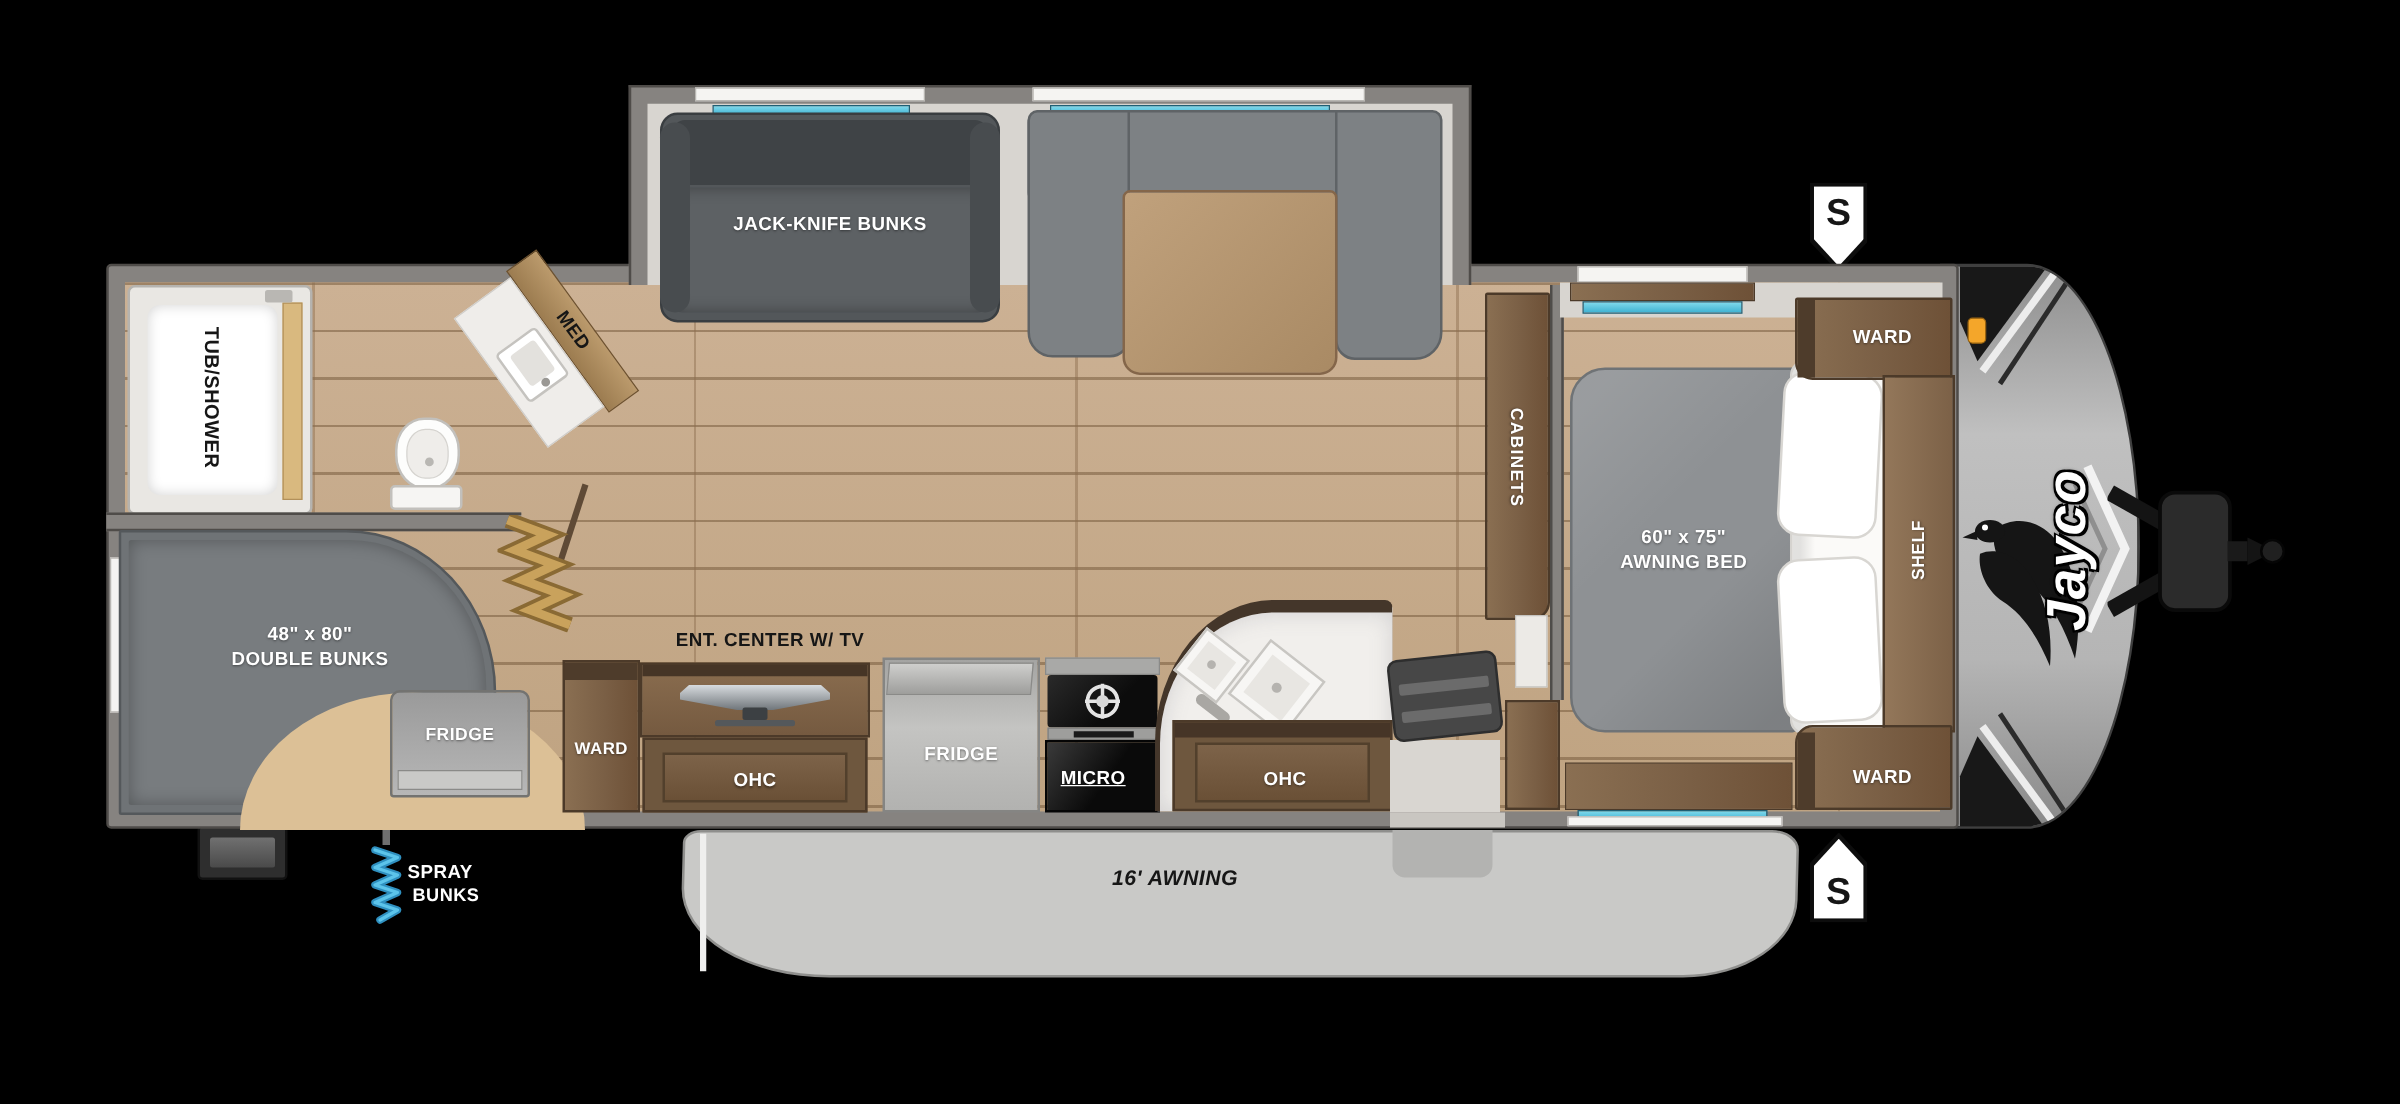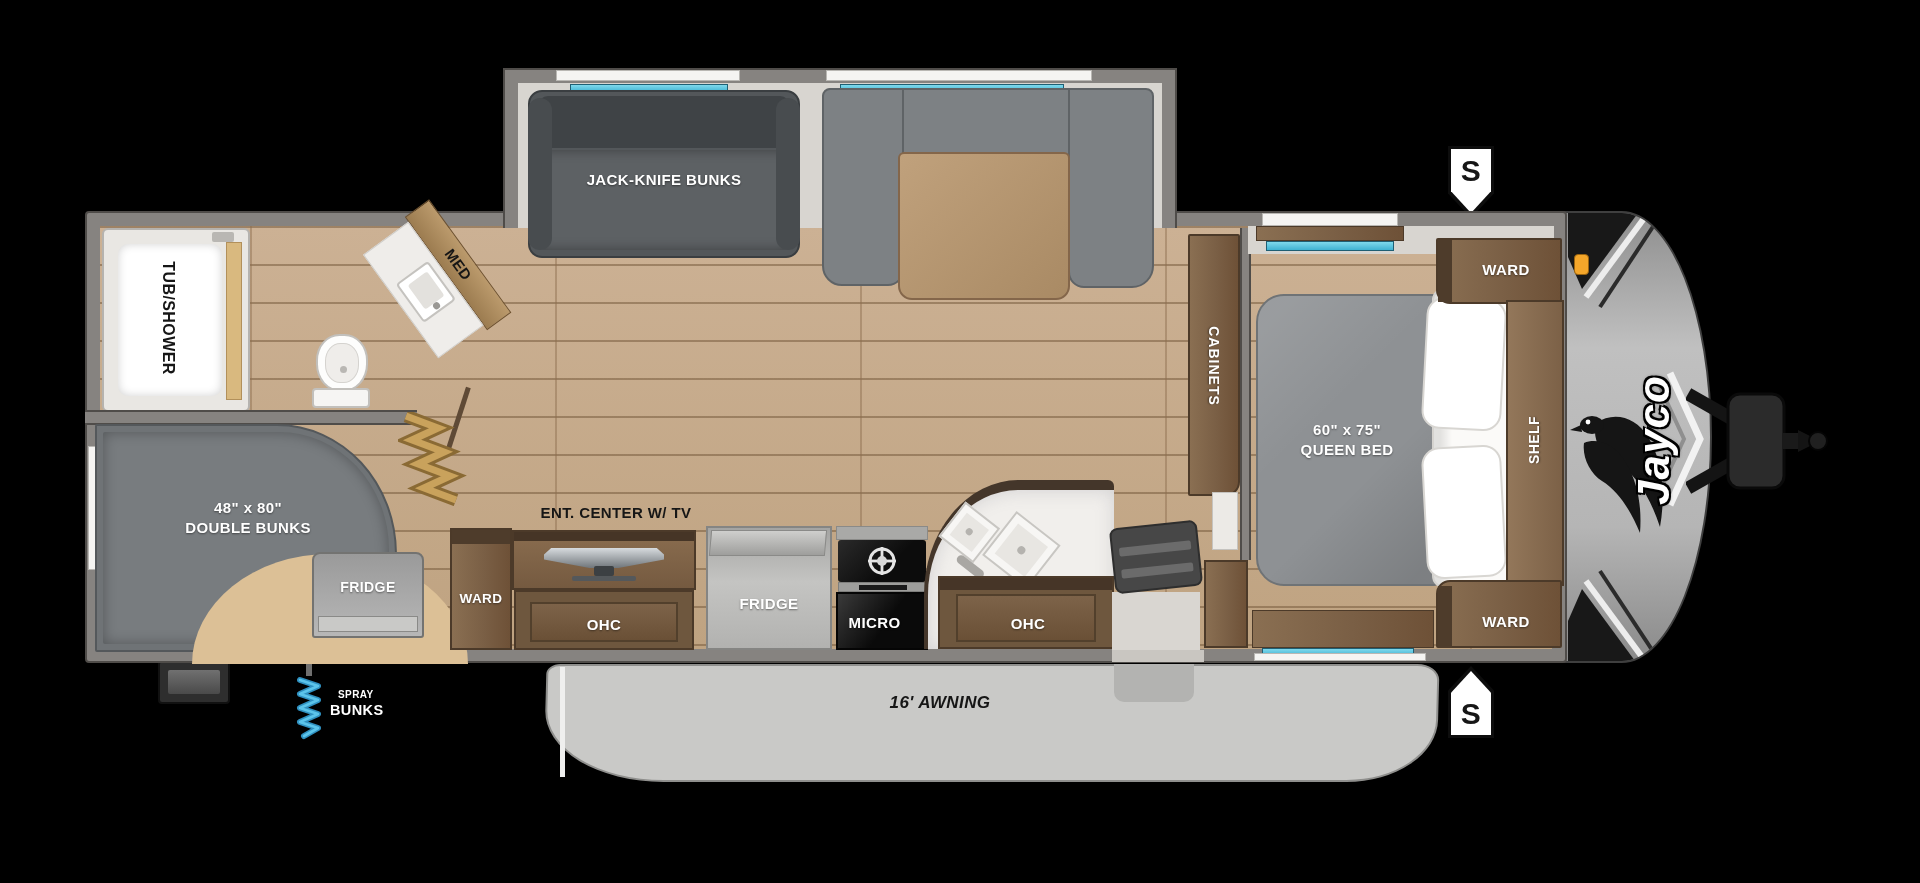--- a/index.html
+++ b/index.html
@@ -35,21 +35,21 @@
   <div class="abs" style="left:158px;top:660px;width:72px;height:44px;background:#2e2e2e;border:2px solid #111;border-radius:4px;box-sizing:border-box;">
     <div class="abs" style="left:8px;top:8px;width:52px;height:24px;background:linear-gradient(180deg,#707070,#4a4a4a);border-radius:2px;"></div>
   </div>
 
   <div class="abs" style="left:306px;top:660px;width:6px;height:16px;background:#6f6f6f;"></div>
   <svg class="abs" style="left:294px;top:676px;" width="30" height="64" viewBox="0 0 30 64">
     <polyline points="6,4 24,10 6,18 24,24 6,32 24,38 6,46 24,52 10,60" fill="none" stroke="#2f90c0" stroke-width="6" stroke-linecap="round" stroke-linejoin="round"></polyline>
     <polyline points="6,4 24,10 6,18 24,24 6,32 24,38 6,46 24,52 10,60" fill="none" stroke="#5cc4ea" stroke-width="2.6" stroke-linecap="round" stroke-linejoin="round"></polyline>
   </svg>
   <div class="abs" style="left:326px;top:688px;width:82px;">
-    <div class="lbl" style="position:static;font-size:10px;text-align:left;margin-left:12px;">SPRAY</div>
+    <div class="lbl" style="position:static;font-size:15px;text-align:left;">SPRAY</div>
     <div class="lbl" style="position:static;font-size:14.5px;text-align:left;padding-left:4px;">BUNKS</div>
   </div>
 
   <div class="abs" style="left:1552px;top:211px;width:160px;height:452px;border:2px solid #3f3f3f;box-sizing:border-box;
               background:linear-gradient(180deg,#8e8e8e,#c0c0c0 30%,#b5b5b5 70%,#8a8a8a);
               border-radius:0 92px 92px 0 / 0 230px 230px 0;overflow:hidden;">
     <svg width="160" height="452" viewBox="0 0 160 452" style="position:absolute;left:0;top:0;">
       <path d="M14,0 L84,0 L28,76 L14,44 Z" fill="#181818"></path>
       <path d="M94,0 L32,84" stroke="#ededed" stroke-width="6" fill="none"></path>
       <path d="M108,0 L46,94" stroke="#2b2b2b" stroke-width="4" fill="none"></path>
@@ -201,21 +201,21 @@
       <rect x="16.6" y="2" width="2.8" height="28" fill="#e4e4e4"></rect>
       <rect x="4" y="14.6" width="28" height="2.8" fill="#e4e4e4"></rect>
       <circle cx="18" cy="16" r="5" fill="#d8d8d8"></circle>
     </svg>
     <div class="abs" style="left:2px;top:56px;width:88px;height:10px;background:#9e9e9c;border:1px solid #7f7f7d;box-sizing:border-box;">
       <div class="abs" style="left:20px;top:2px;width:48px;height:5px;background:#1a1a1a;"></div>
     </div>
     <div class="abs" style="left:0;top:66px;width:92px;height:58px;
          background:linear-gradient(125deg,#3a3a3a,#0a0a0a 55%);border:2px solid #050505;box-sizing:border-box;"></div>
   </div>
-  <div class="lbl" style="left:837px;top:613px;width:75px;">MICRO</div>
+  <div class="lbl" style="left:837px;top:613px;width:75px;text-decoration:underline;">MICRO</div>
 
   <div class="abs" style="left:924px;top:480px;width:190px;height:169px;background:#f1efec;
               border-top:10px solid #44362a;border-left:4px solid #44362a;box-sizing:border-box;
               border-radius:95px 6px 0 0 / 115px 6px 0 0;box-shadow:inset 0 0 18px rgba(120,120,130,.25);"></div>
   <div class="abs" style="left:944px;top:506px;width:110px;height:84px;transform:rotate(38deg);">
     <div class="abs" style="left:0;top:26px;width:44px;height:44px;background:#f7f6f4;border:2px solid #c8c6c2;box-sizing:border-box;">
       <div class="abs" style="left:6px;top:6px;width:28px;height:28px;background:#e8e6e2;"></div>
       <div class="abs" style="left:16px;top:16px;width:7px;height:7px;background:#b5b3af;border-radius:50%;"></div>
     </div>
     <div class="abs" style="left:46px;top:2px;width:56px;height:56px;background:#f7f6f4;border:2px solid #c8c6c2;box-sizing:border-box;">
@@ -252,21 +252,21 @@
   <div class="abs" style="left:1256px;top:294px;width:182px;height:292px;background:#8e9194;border:2px solid #6f7376;
               border-radius:28px 4px 4px 28px;box-sizing:border-box;
               background-image:linear-gradient(135deg,rgba(255,255,255,.10) 8%,rgba(0,0,0,0) 40%),linear-gradient(315deg,rgba(0,0,0,.12) 6%,rgba(0,0,0,0) 38%);"></div>
   <div class="abs" style="left:1432px;top:288px;width:84px;height:300px;background:#fbfaf8;border:2px solid #d5d3cf;
               border-radius:12px 4px 4px 12px;box-sizing:border-box;
               background-image:linear-gradient(90deg,rgba(0,0,0,.10) 0 6px,rgba(0,0,0,0) 18px);"></div>
   <div class="abs" style="left:1424px;top:298px;width:80px;height:132px;background:#fff;border:2px solid #d8d6d2;border-radius:18px;transform:rotate(3deg);box-sizing:border-box;"></div>
   <div class="abs" style="left:1424px;top:446px;width:80px;height:132px;background:#fff;border:2px solid #d8d6d2;border-radius:18px;transform:rotate(-3deg);box-sizing:border-box;"></div>
   <div class="abs" style="left:1257px;top:420px;width:180px;">
     <div class="lbl" style="position:static;">60" x 75"</div>
-    <div class="lbl" style="position:static;">QUEEN BED</div>
+    <div class="lbl" style="position:static;">AWNING BED</div>
   </div>
 
   <div class="abs wood" style="left:1436px;top:238px;width:126px;height:66px;border-radius:2px 2px 2px 14px;">
     <div class="abs" style="left:0;top:0;width:14px;height:62px;background:#4e3c2b;"></div>
   </div>
   <div class="lbl" style="left:1446px;top:260px;width:120px;">WARD</div>
 
   <div class="abs wood" style="left:1506px;top:300px;width:58px;height:286px;background:linear-gradient(90deg,#93775a,#7c6147);"></div>
   <div class="lbl" style="left:1459px;top:425px;width:150px;height:30px;line-height:30px;transform:rotate(-90deg);font-size:14px;">SHELF</div>
 

